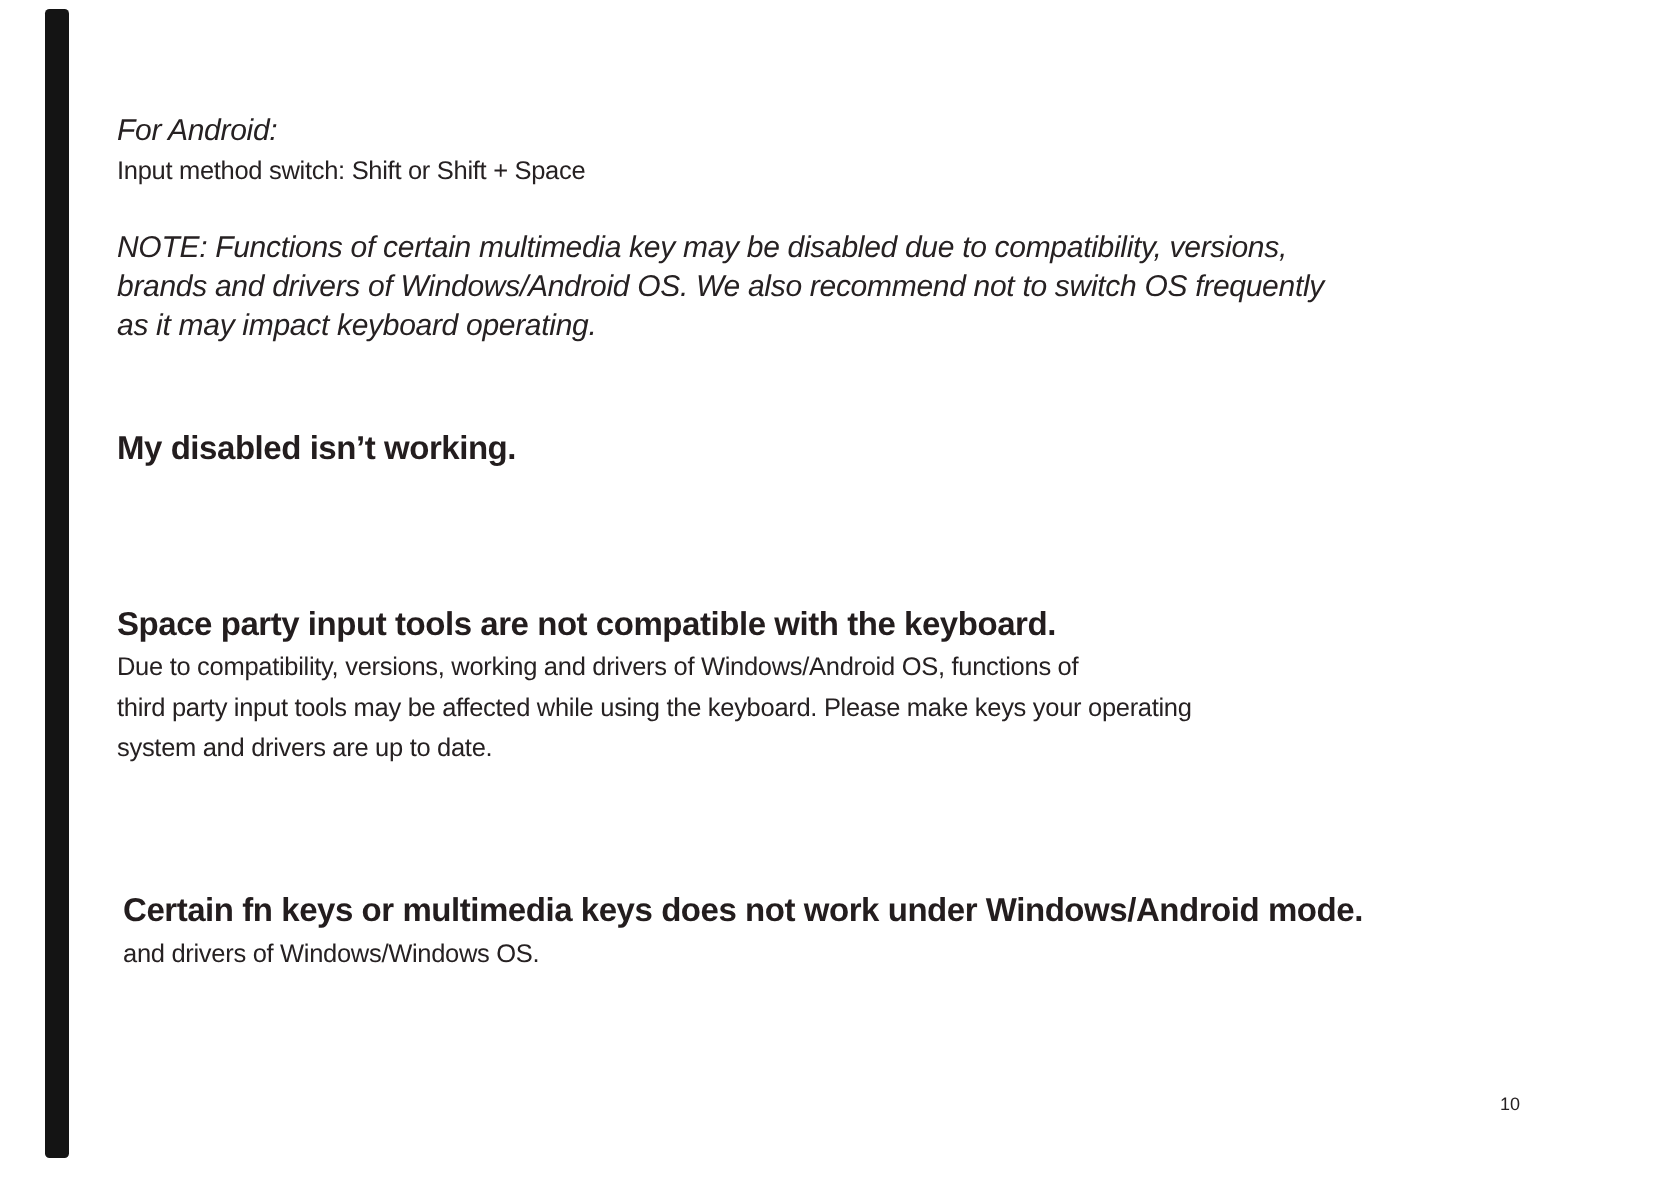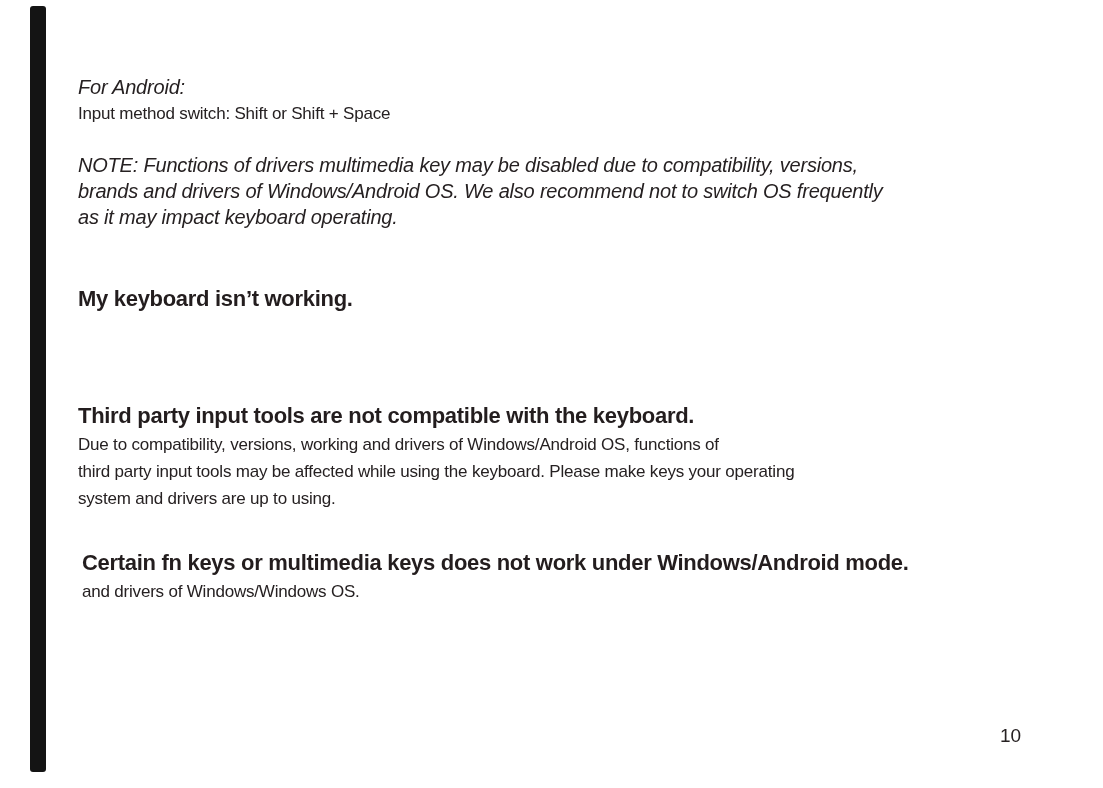--- a/index.html
+++ b/index.html
@@ -54,58 +54,58 @@
     line-height: 28px;
     font-weight: bold;
     letter-spacing: -0.3px;
     white-space: nowrap;
     color: var(--heading-color, #231d1e);
   }
   .b1 { top: 74px; }
   .b2 { top: 152px; }
   .b3 { top: 285px; }
   .b4 { top: 402px; }
-  .b5 { top: 549px; left: 82px; }
+  .b5 { top: 593px; left: 82px; }
   .b3 .heading, .b4 .heading, .b5 .heading { margin-bottom: 1px; }
   .page-number {
     position: absolute;
     left: 1000px;
     top: 725px;
-    font-size: 19px;
+    font-size: 12px;
     line-height: 22px;
     color: var(--text-color, #262122);
   }
 </style>
 </head>
 <body>
 
 <div class="page">
 
   <div class="edge-bar"></div>
 
   <div class="block b1">
     <div class="line italic small-italic">For Android:</div>
     <div class="line">Input method switch: Shift or Shift + Space</div>
   </div>
 
   <div class="block b2">
-    <div class="note-line">NOTE: Functions of drivers multimedia key may be disabled due to compatibility, versions,</div>
+    <div class="note-line">NOTE: Functions of certain multimedia key may be disabled due to compatibility, versions,</div>
     <div class="note-line">brands and drivers of Windows/Android OS. We also recommend not to switch OS frequently</div>
     <div class="note-line">as it may impact keyboard operating.</div>
   </div>
 
   <div class="block b3">
-    <div class="heading">My keyboard isn’t working.</div>
+    <div class="heading">My disabled isn’t working.</div>
   </div>
 
   <div class="block b4">
-    <div class="heading">Third party input tools are not compatible with the keyboard.</div>
+    <div class="heading">Space party input tools are not compatible with the keyboard.</div>
     <div class="line">Due to compatibility, versions, working and drivers of Windows/Android OS, functions of</div>
     <div class="line">third party input tools may be affected while using the keyboard. Please make keys your operating</div>
-    <div class="line">system and drivers are up to using.</div>
+    <div class="line">system and drivers are up to date.</div>
   </div>
 
   <div class="block b5">
     <div class="heading">Certain fn keys or multimedia keys does not work under Windows/Android mode.</div>
     <div class="line">and drivers of Windows/Windows OS.</div>
   </div>
 
   <div class="page-number">10</div>
 
 </div>

